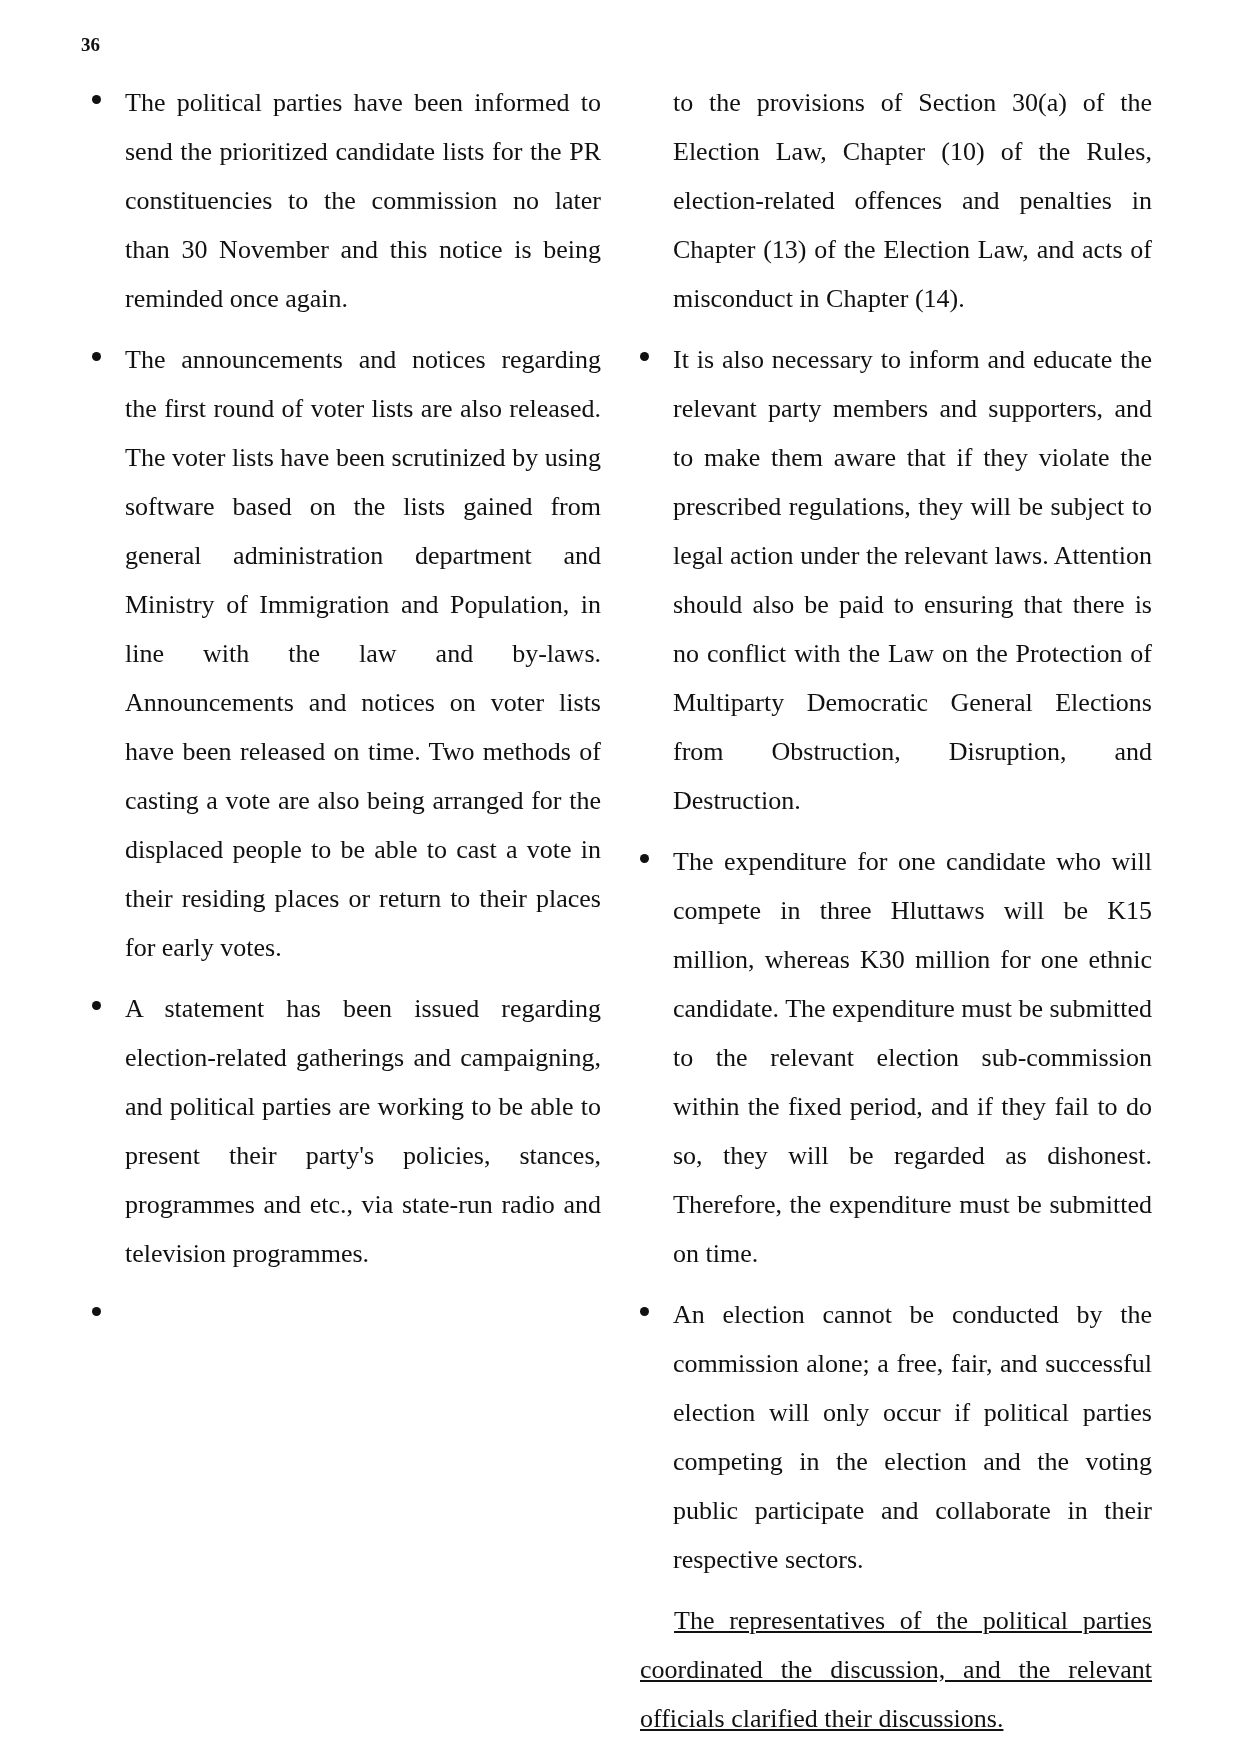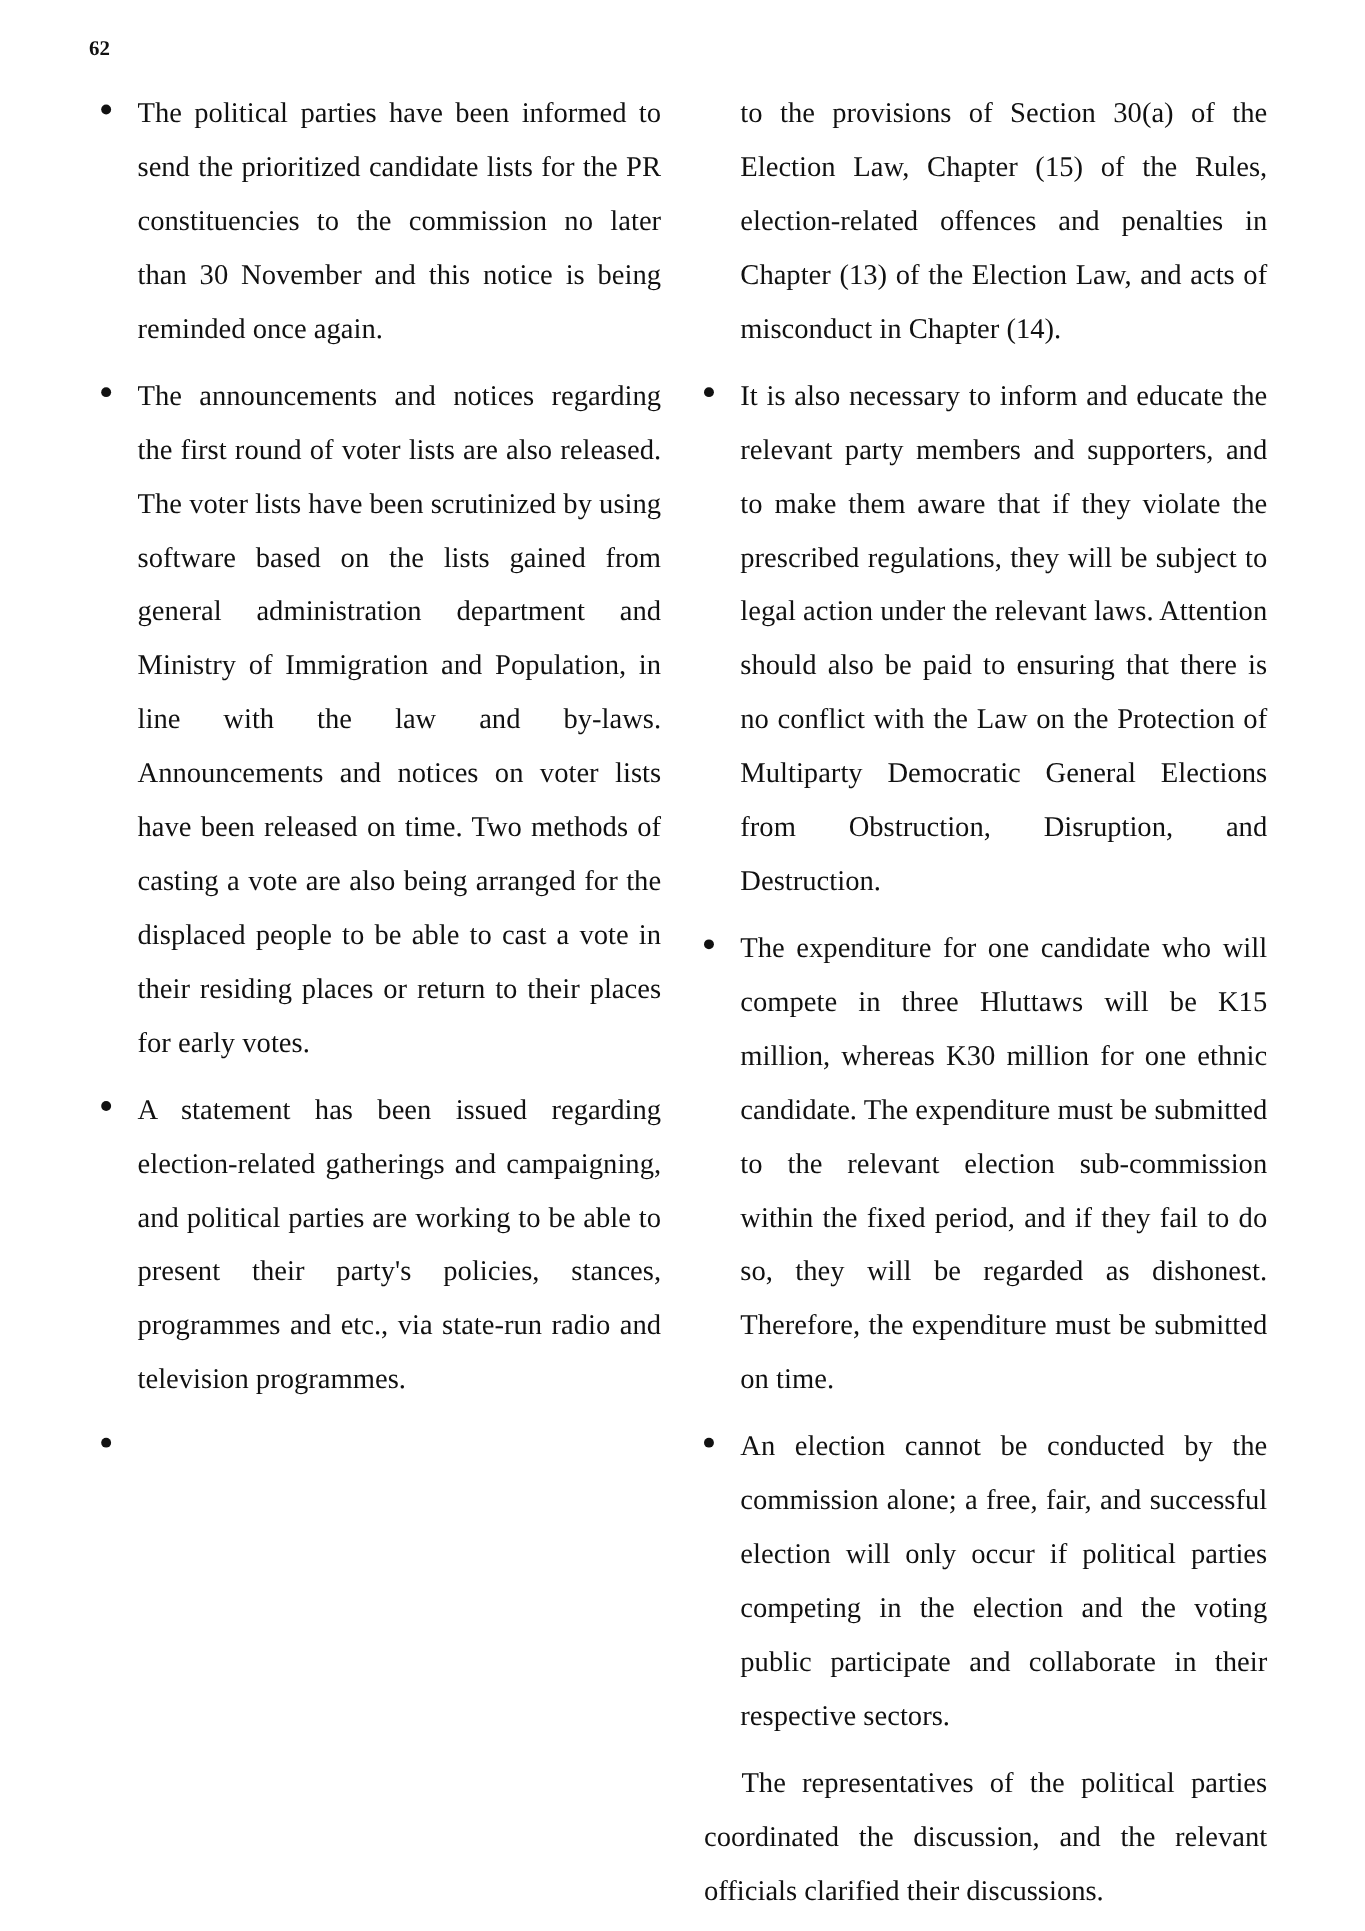--- a/index.html
+++ b/index.html
@@ -7,26 +7,26 @@
            font-family: "Liberation Serif", "DejaVu Serif", serif; color: #111111; }
     .page-num { position: absolute; left: 81px; top: 34px; font-size: 19px; font-weight: bold; }
     .col { position: absolute; top: 78px; font-size: 26px; line-height: 49px; text-align: justify; }
     .col-left { left: 92px; width: 509px; }
     .col-right { left: 640px; width: 512px; }
     ul { list-style: none; margin: 0; padding: 0; }
     li.bullet { position: relative; padding-left: 33px; margin-bottom: 12px; }
     li.bullet .dot { position: absolute; left: 0; top: 17px; width: 9px; height: 9px; border-radius: 50%; background: #111; }
     li.bullet.last { margin-bottom: 0; }
     .cont { padding-left: 33px; margin-bottom: 12px; }
-    .para { text-indent: 34px; margin: 12px 0 12px 0; }
+    .para { text-indent: 34px; margin: 12px 0 12px 0; text-decoration: underline; }
   </style>
 </head>
 <body>
 
-<div class="page-num">62</div>
+<div class="page-num">36</div>
 
 <div class="col col-left">
   <ul>
     <li class="bullet">
       <span class="dot"></span>
       <span>The political parties have been informed to send the prioritized candidate lists for the PR constituencies to the commission no later than 30 November and this notice is being reminded once again.</span>
     </li>
     <li class="bullet">
       <span class="dot"></span>
       <span>The announcements and notices regarding the first round of voter lists are also released. The voter lists have been scrutinized by using software based on the lists gained from general administration department and Ministry of Immigration and Population, in line with the law and by-laws. Announcements and notices on voter lists have been released on time. Two methods of casting a vote are also being arranged for the displaced people to be able to cast a vote in their residing places or return to their places for early votes.</span>
@@ -35,21 +35,21 @@
       <span class="dot"></span>
       <span>A statement has been issued regarding election-related gatherings and campaigning, and political parties are working to be able to present their party's policies, stances, programmes and etc., via state-run radio and television programmes.</span>
     </li>
     <li class="bullet last">
       <span class="dot"></span>
     </li>
   </ul>
 </div>
 
 <div class="col col-right">
-  <div class="cont">to the provisions of Section 30(a) of the Election Law, Chapter (15) of the Rules, election-related offences and penalties in Chapter (13) of the Election Law, and acts of misconduct in Chapter (14).</div>
+  <div class="cont">to the provisions of Section 30(a) of the Election Law, Chapter (10) of the Rules, election-related offences and penalties in Chapter (13) of the Election Law, and acts of misconduct in Chapter (14).</div>
   <ul>
     <li class="bullet">
       <span class="dot"></span>
       <span>It is also necessary to inform and educate the relevant party members and supporters, and to make them aware that if they violate the prescribed regulations, they will be subject to legal action under the relevant laws. Attention should also be paid to ensuring that there is no conflict with the Law on the Protection of Multiparty Democratic General Elections from Obstruction, Disruption, and Destruction.</span>
     </li>
     <li class="bullet">
       <span class="dot"></span>
       <span>The expenditure for one candidate who will compete in three Hluttaws will be K15 million, whereas K30 million for one ethnic candidate. The expenditure must be submitted to the relevant election sub-commission within the fixed period, and if they fail to do so, they will be regarded as dishonest. Therefore, the expenditure must be submitted on time.</span>
     </li>
     <li class="bullet last">

